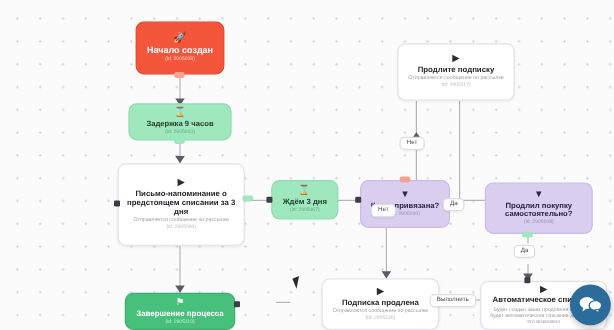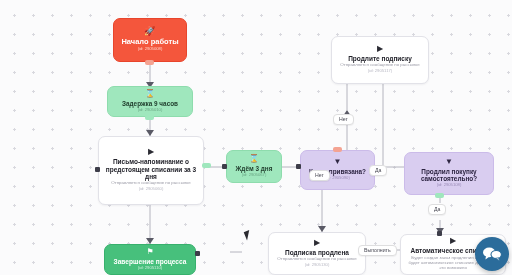--- a/index.html
+++ b/index.html
@@ -189,21 +189,21 @@
       <polygon points="150,136 146,130 154,130"></polygon>
       <polygon points="347,110 343,116 351,116"></polygon>
       <polygon points="322,232 318,226 326,226"></polygon>
       <polygon points="440,234 436,228 444,228"></polygon>
       <polygon points="150,244 146,238 154,238"></polygon>
     </g>
   </svg>
 
   <div class="node n-start" style="left:113px; top:18px; width:74px; height:44px;">
     <div class="glyph">🚀</div>
-    <div class="title">Начало работы</div>
+    <div class="title">Начало создан</div>
     <div class="nid">(id: 2905008)</div>
   </div>
   <div class="port" style="left:145px; top:60px; background:#f4a392;"></div>
 
   <div class="node n-green" style="left:107px; top:86px; width:86px; height:31px;">
     <div class="glyph">⌛</div>
     <div class="title">Задержка 9 часов</div>
     <div class="nid">(id: 2905010)</div>
   </div>
   <div class="port" style="left:145px; top:115px;"></div>

